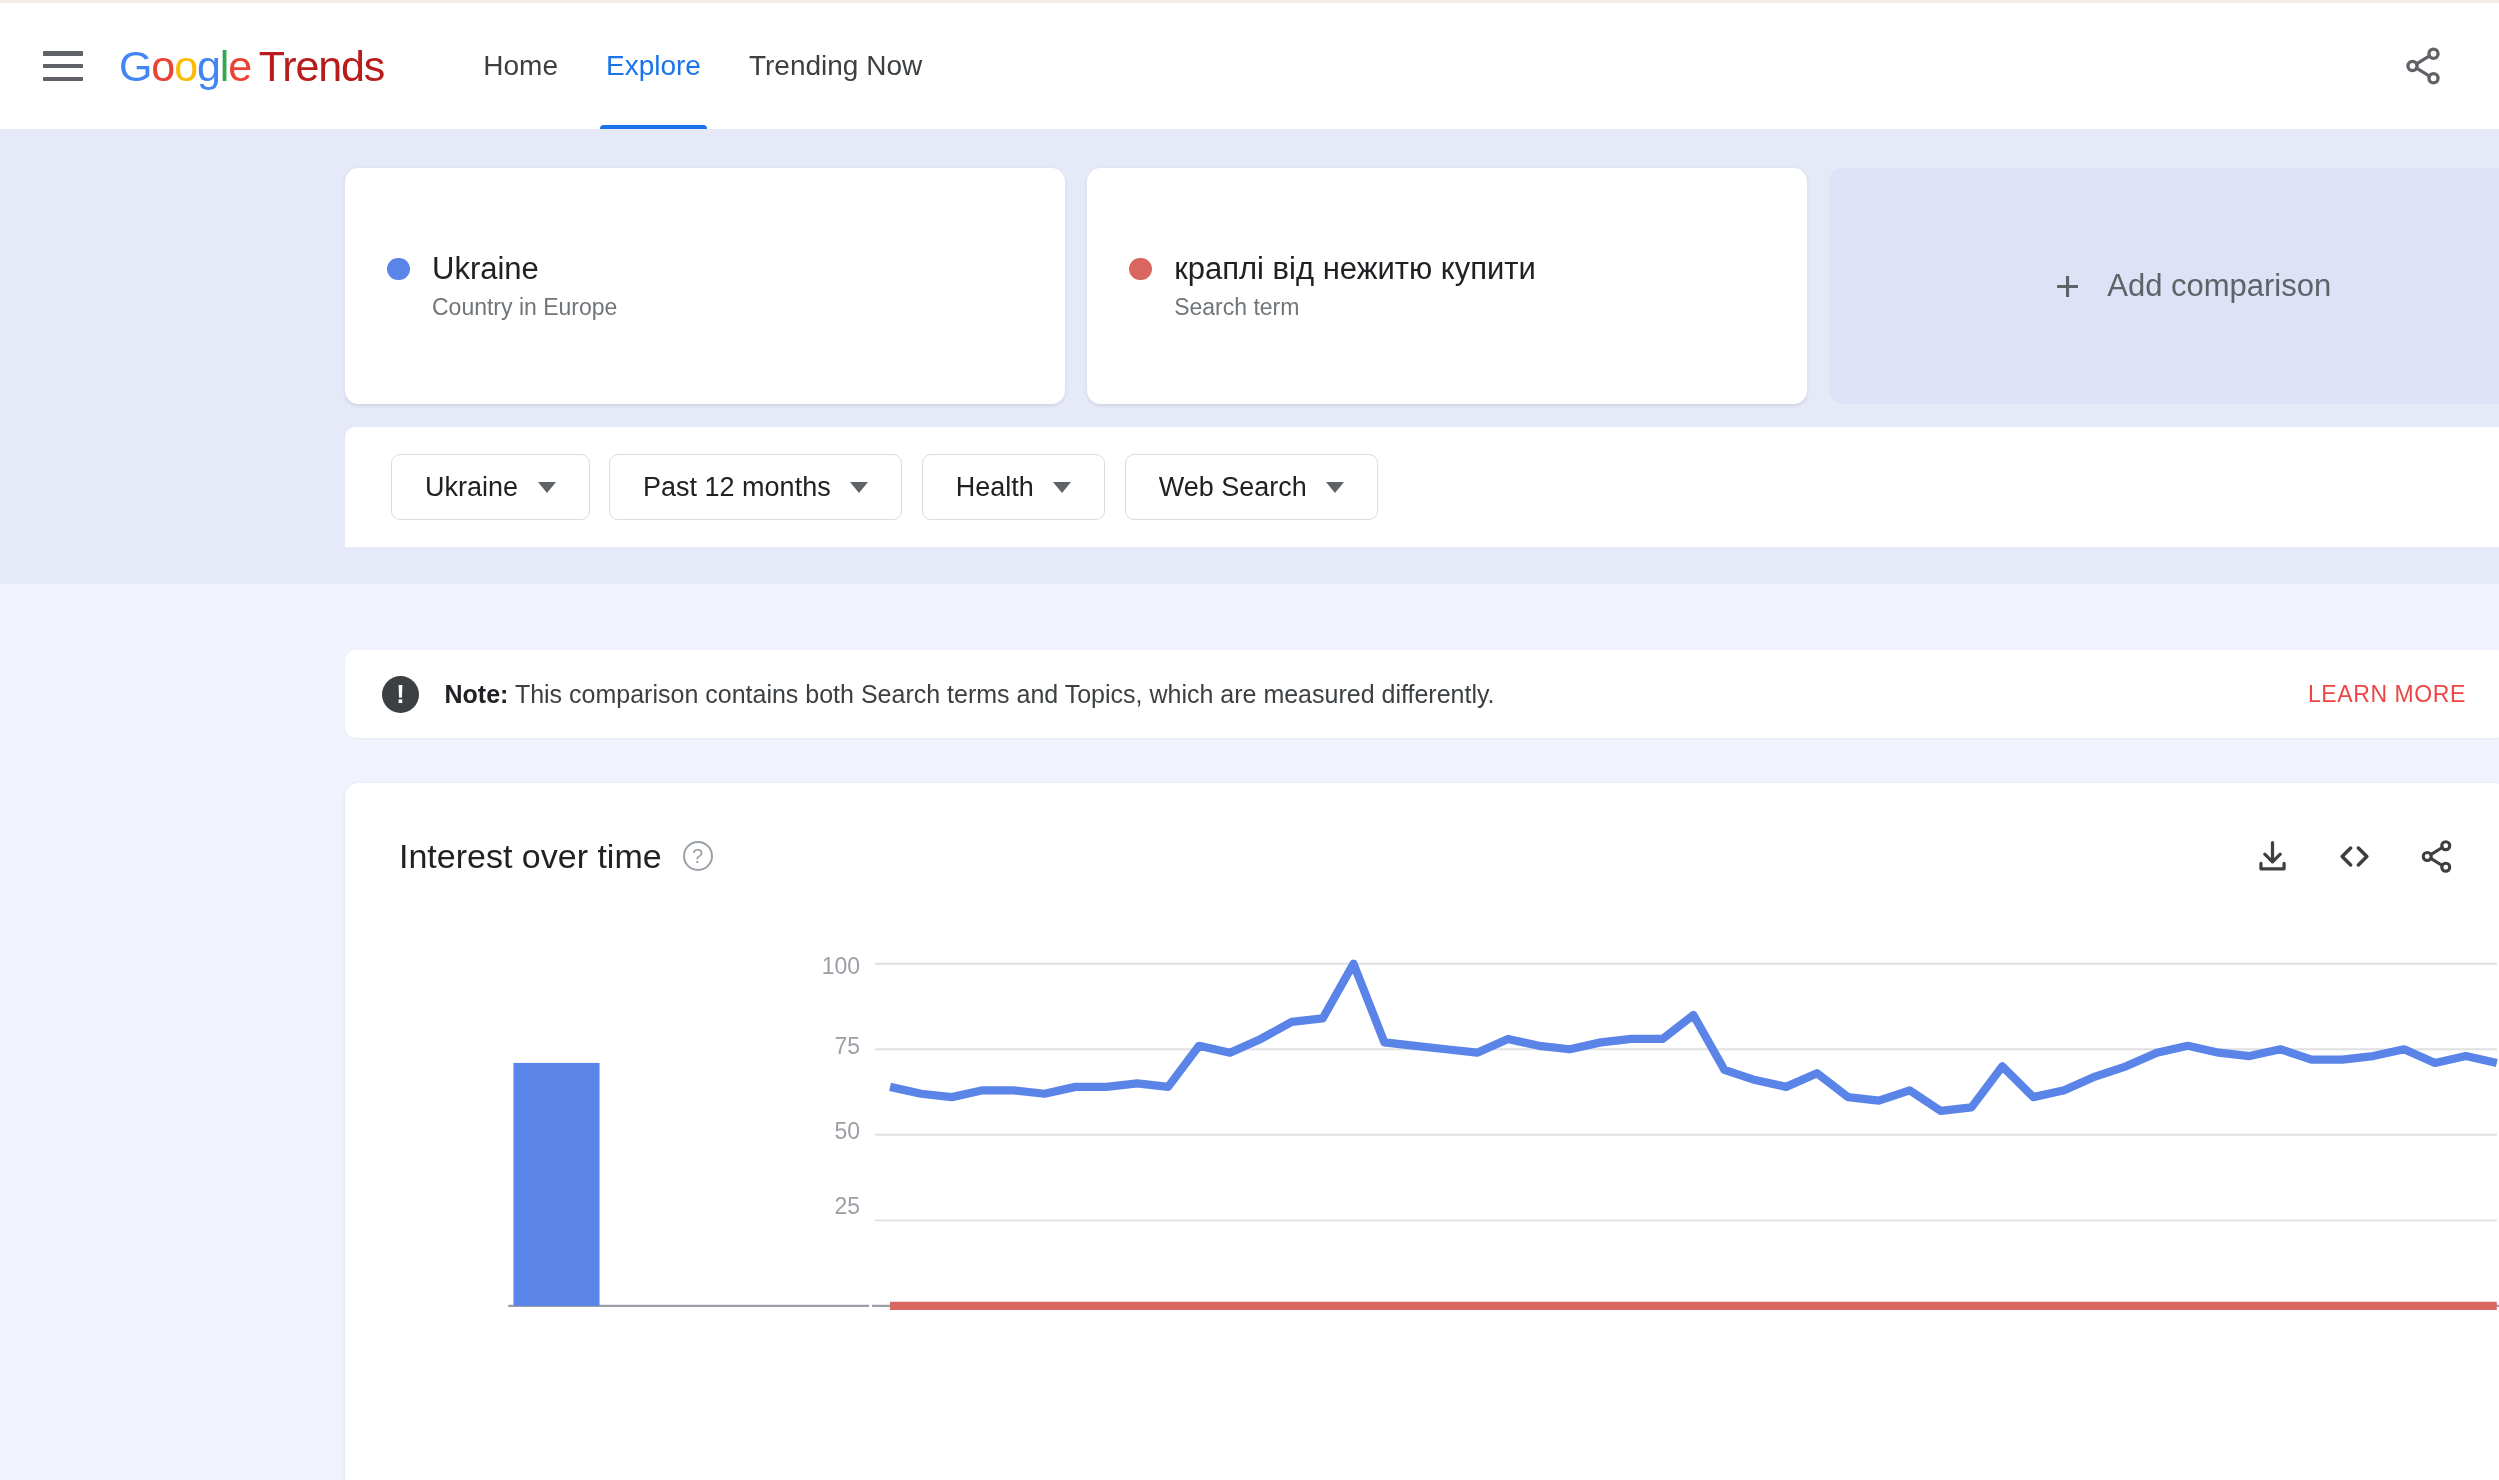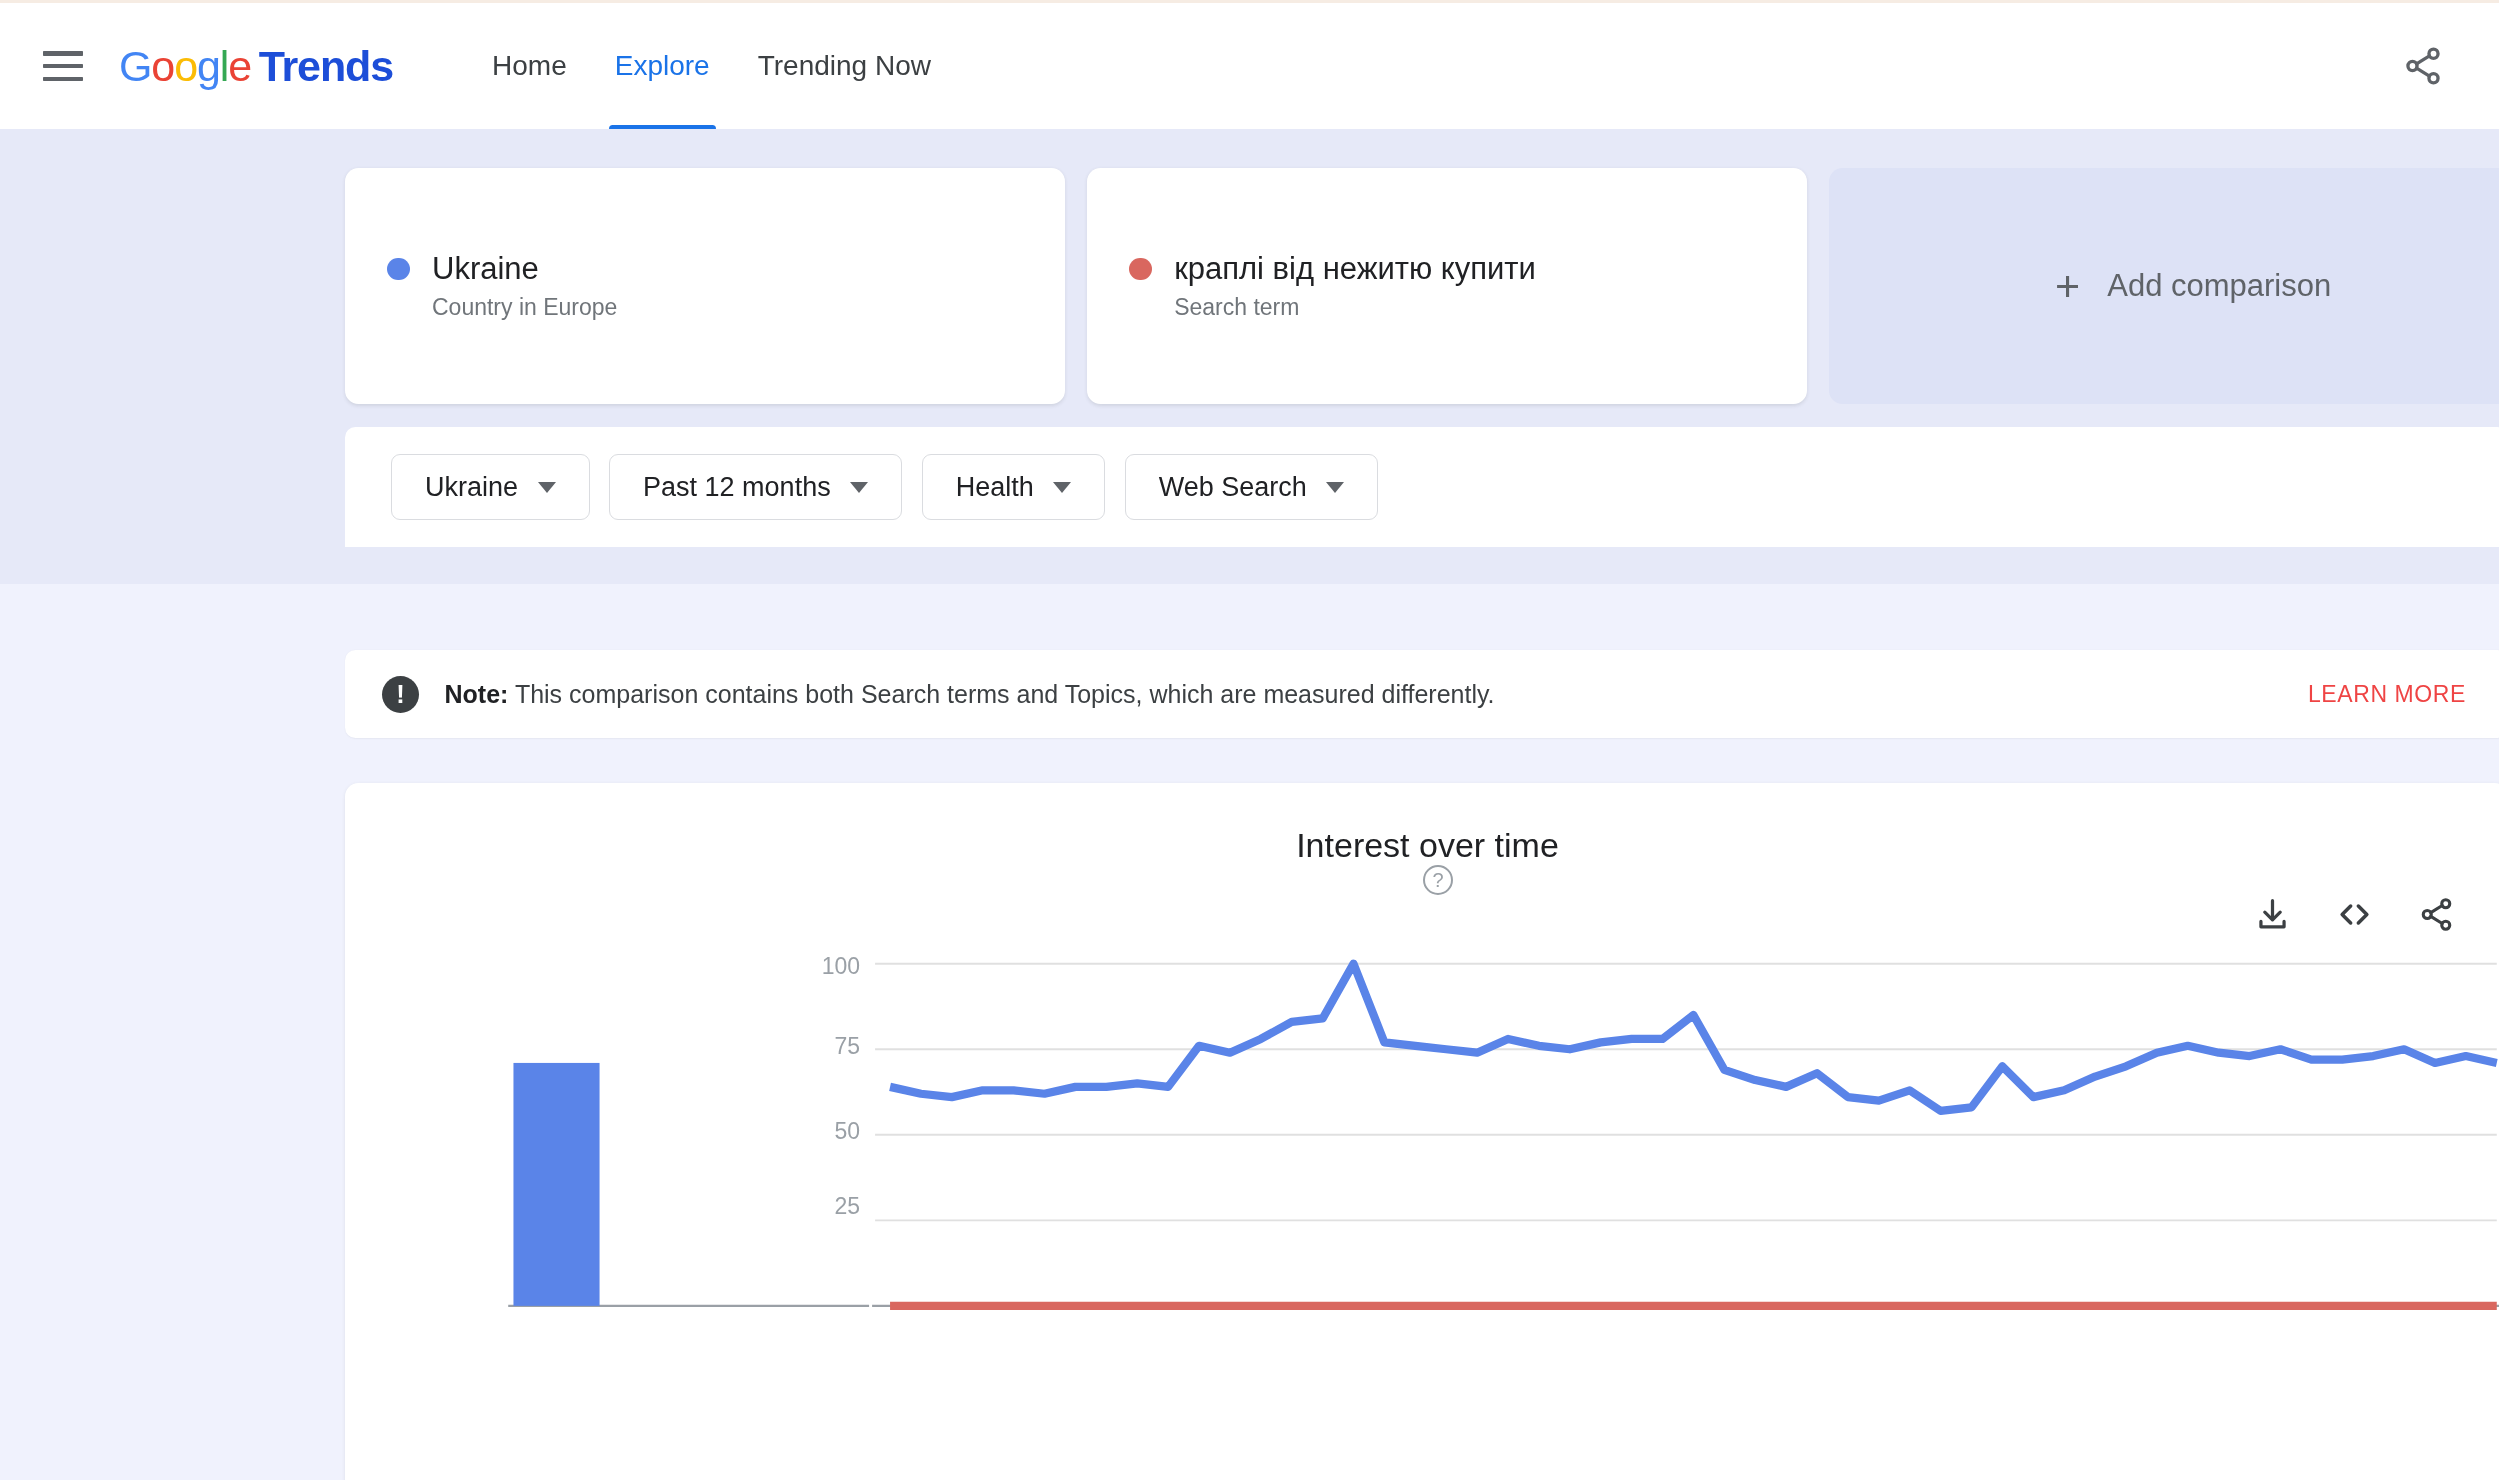--- a/index.html
+++ b/index.html
@@ -34,21 +34,21 @@
     letter-spacing: -1.1px;
     white-space: nowrap;
     user-select: none;
   }
   .logo .g1 { color: #4285F4; }
   .logo .o1 { color: #EA4335; }
   .logo .o2 { color: #FBBC05; }
   .logo .g2 { color: #4285F4; }
   .logo .l  { color: #34A853; }
   .logo .e  { color: #EA4335; }
-  .logo .trends { color: #1d4ed8; font-weight: 700; margin-left: 7.5px; }
+  .logo .trends { color: #b91c1c; font-weight: 400; margin-left: 7.5px; }
 
   .nav {
     display: flex; align-items: flex-end; height: 129px;
     margin-left: 75px; gap: 0px; text-align: center;
   }
   .nav-item {
     position: relative;
     height: 129px;
     display: flex; align-items: center;
     padding: 0 24px;
@@ -174,21 +174,21 @@
   .iot {
     position: absolute; top: 783px; left: 345px;
     width: 2163px; height: 734px;
     background: #ffffff;
     border-radius: 13.5px;
     box-shadow: 0 1.5px 3.7px rgba(60,64,67,.10);
     overflow: hidden;
   }
   .iot-head {
     position: absolute; top: 43px; left: 54px; right: 52px; height: 60px;
-    display: flex; align-items: center; flex-direction: column;
+    display: flex; align-items: center;
   }
   .iot-title { font-size: 34px; color: #202124; white-space: nowrap; }
   .help-icon {
     margin-left: 21px;
     width: 30px; height: 30px; border-radius: 50%;
     border: 2.2px solid #9aa0a6; color: #9aa0a6;
     display: flex; align-items: center; justify-content: center;
     font-size: 20px; cursor: pointer; flex: 0 0 auto;
   }
   .iot-actions { margin-left: auto; display: flex; align-items: center; gap: 43px; }

